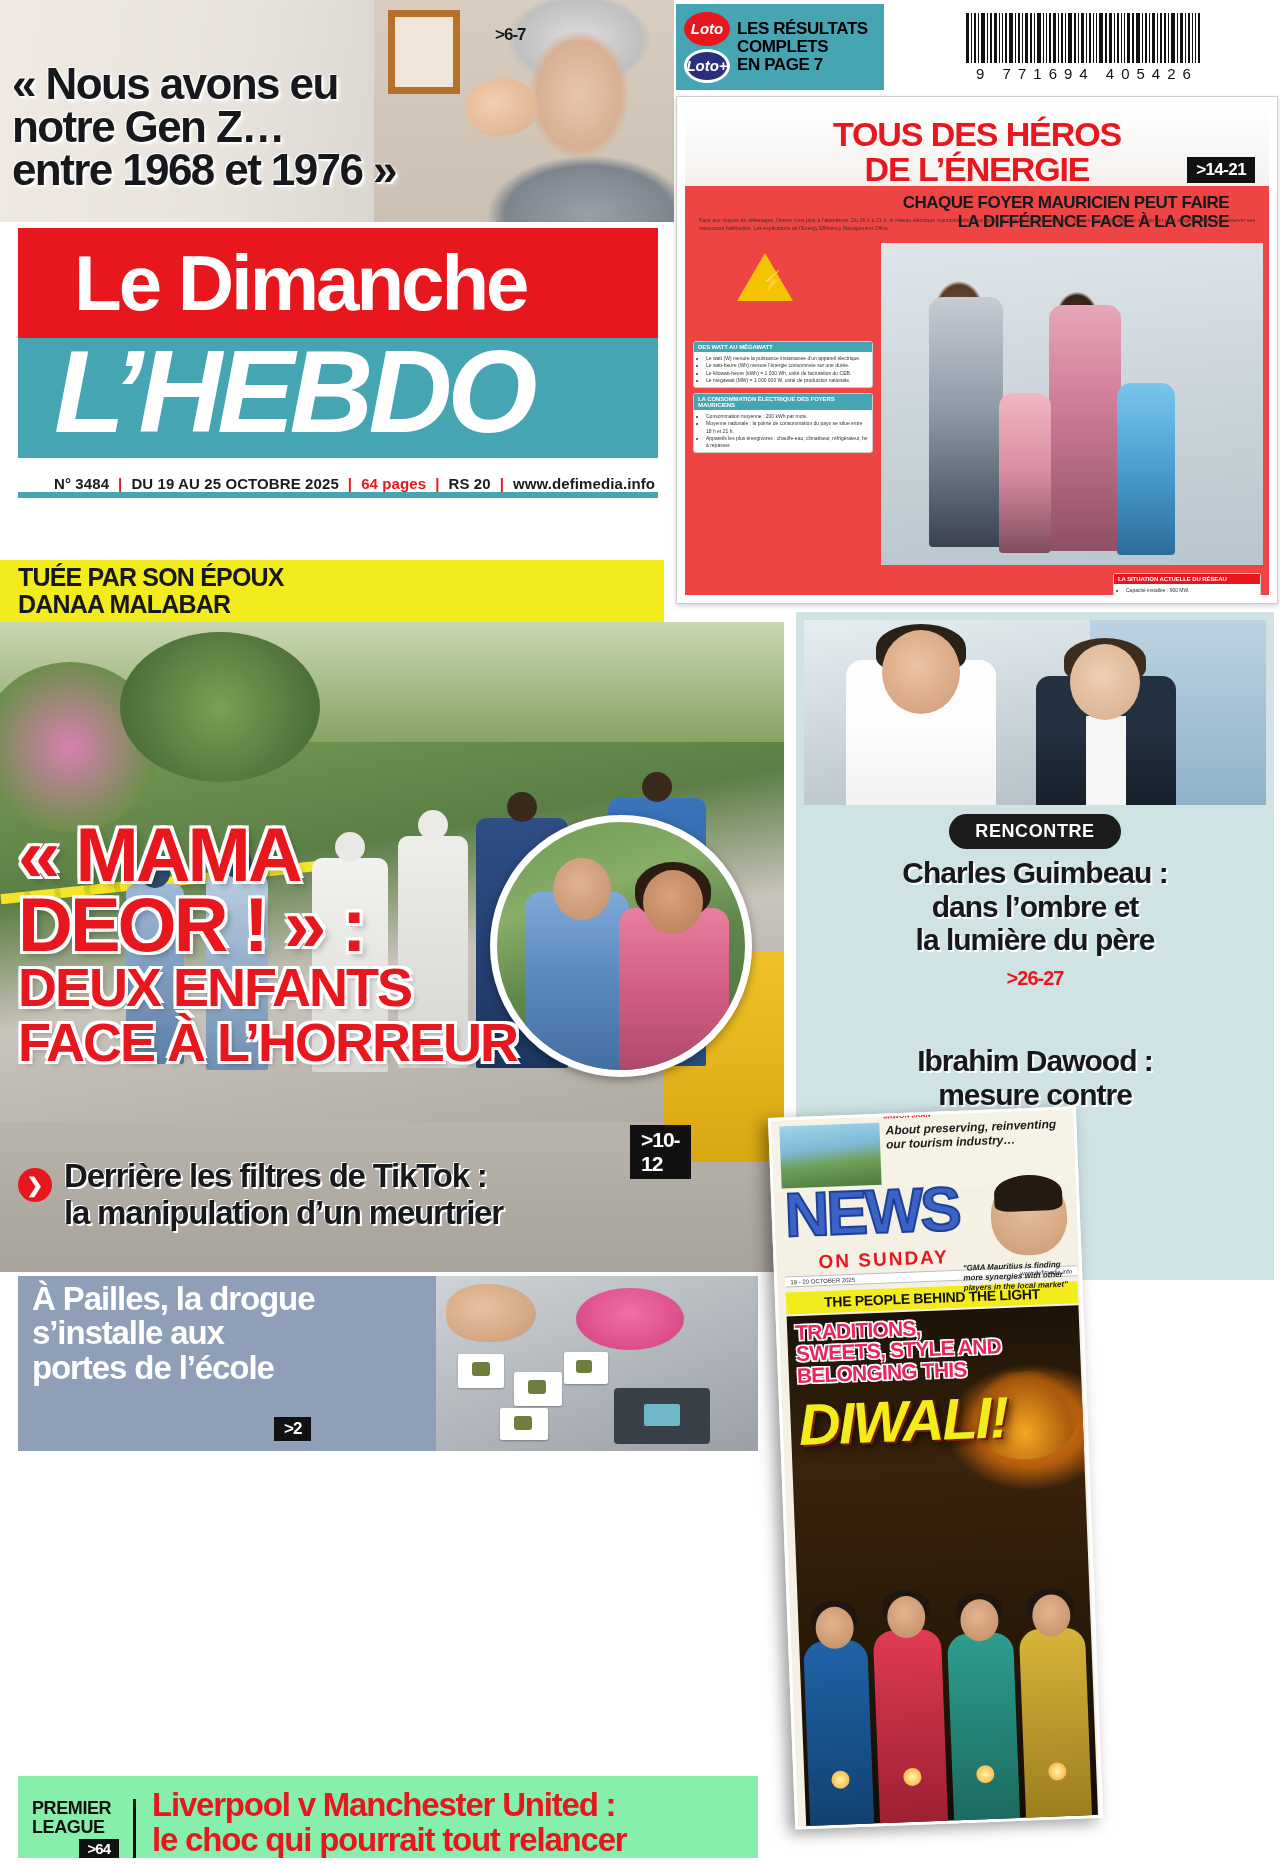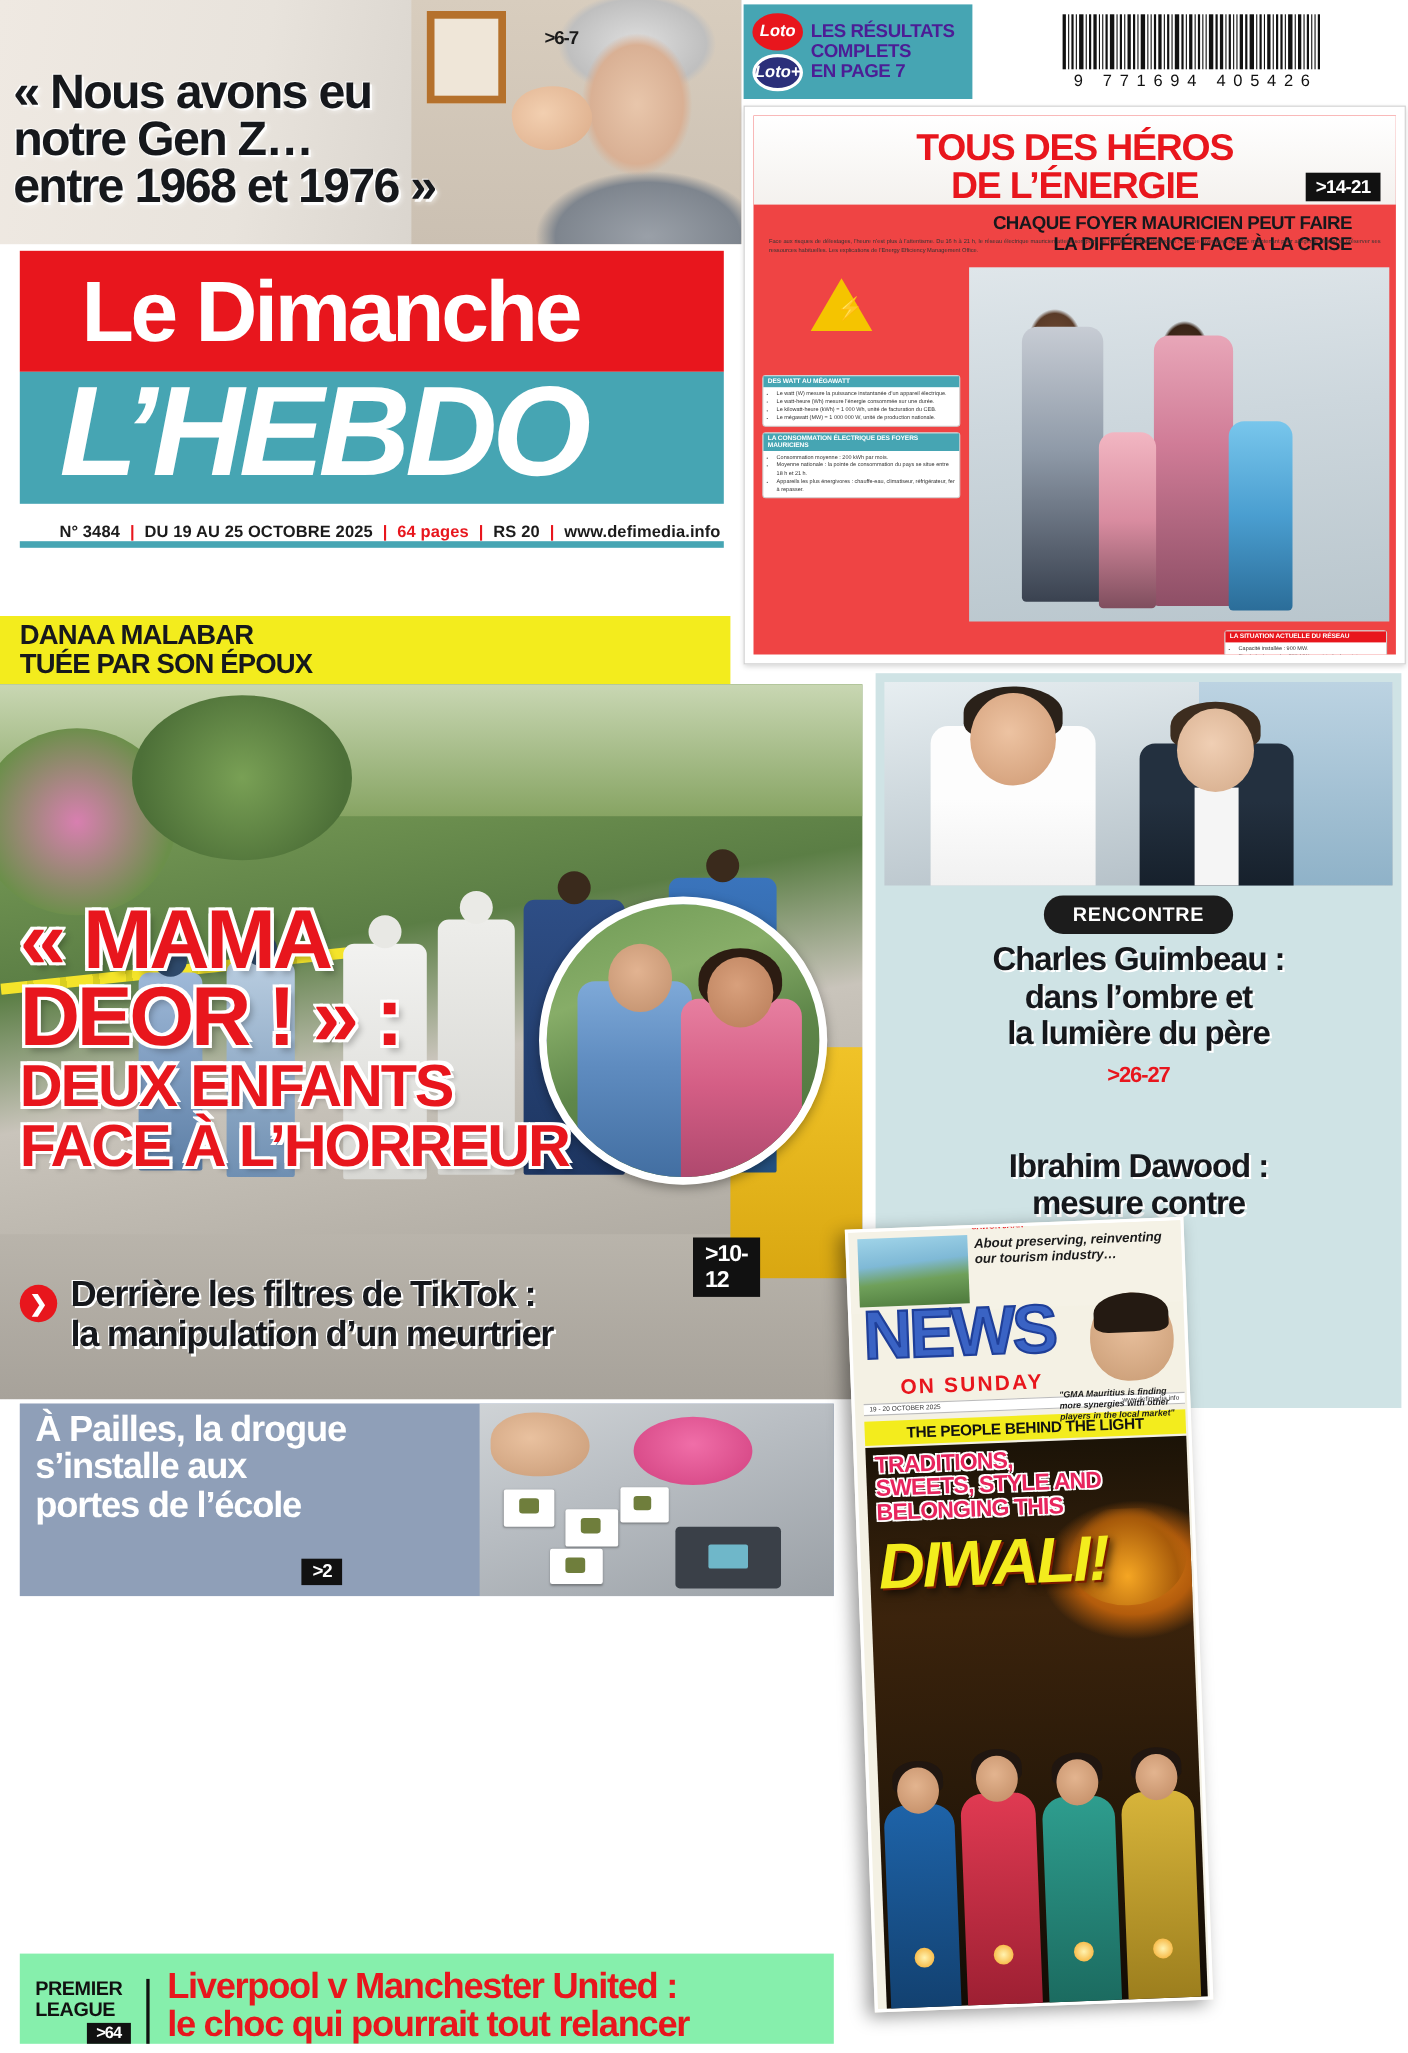--- a/index.html
+++ b/index.html
@@ -89,21 +89,21 @@
     background:#46a5b3; display:flex; align-items:center; gap:7px; padding-left:8px;
   }
   .loto-logos { display:flex; flex-direction:column; gap:3px; }
   .loto-badge {
     width:46px; height:34px; border-radius:50%;
     display:flex; align-items:center; justify-content:center;
     font-style:italic; font-weight:bold; color:#fff; font-size:15px;
   }
   .loto-badge.a { background:#e8161d; }
   .loto-badge.b { background:#2b2f7a; border:3px solid #fff; }
-  .loto-txt { color:#4c1d95; font-weight:bold; font-size:17px; line-height:1.04; letter-spacing:-0.4px; }
+  .loto-txt { color:#000000; font-weight:bold; font-size:17px; line-height:1.04; letter-spacing:-0.4px; }
   .loto-txt span { display:block; }
 
   
   .barcode-wrap {
     position:absolute; left:890px; top:4px; width:388px; height:86px;
     background:#fff; display:flex; flex-direction:column; align-items:center; justify-content:center;
   }
   .barcode { display:flex; align-items:flex-end; height:50px; gap:0; }
   .barcode i { display:block; background:#111; height:100%; margin-right:2px; }
   .barcode-num {
@@ -639,22 +639,22 @@
       <span class="hl">64 pages</span>
       <span class="sep">|</span>
       <span>RS 20</span>
       <span class="sep">|</span>
       <span>www.defimedia.info</span>
     </div>
     <div class="mh-underline"></div>
   </div>
 
   <div class="danaa-band">
+    <span>TUÉE PAR SON ÉPOUX</span>
     <span>DANAA MALABAR</span>
-    <span>TUÉE PAR SON ÉPOUX</span>
   </div>
 
   <div class="crime-photo">
     <div class="cp-sky"></div>
     <div class="cp-bush" style="left:-20px;top:40px;width:180px;height:170px;background:radial-gradient(circle,#d87fb0,#6b8f4a 70%);"></div>
     <div class="cp-bush" style="left:120px;top:10px;width:200px;height:150px;background:radial-gradient(circle,#79a055,#4d7038 75%);"></div>
     <div class="cp-road"></div>
     <div class="cp-yellowcar"></div>
     <div class="cp-tape"></div>
     <div class="fig" style="left:126px;top:262px;width:58px;height:180px;background:linear-gradient(180deg,#9fb9d8,#5d7fa6);">

